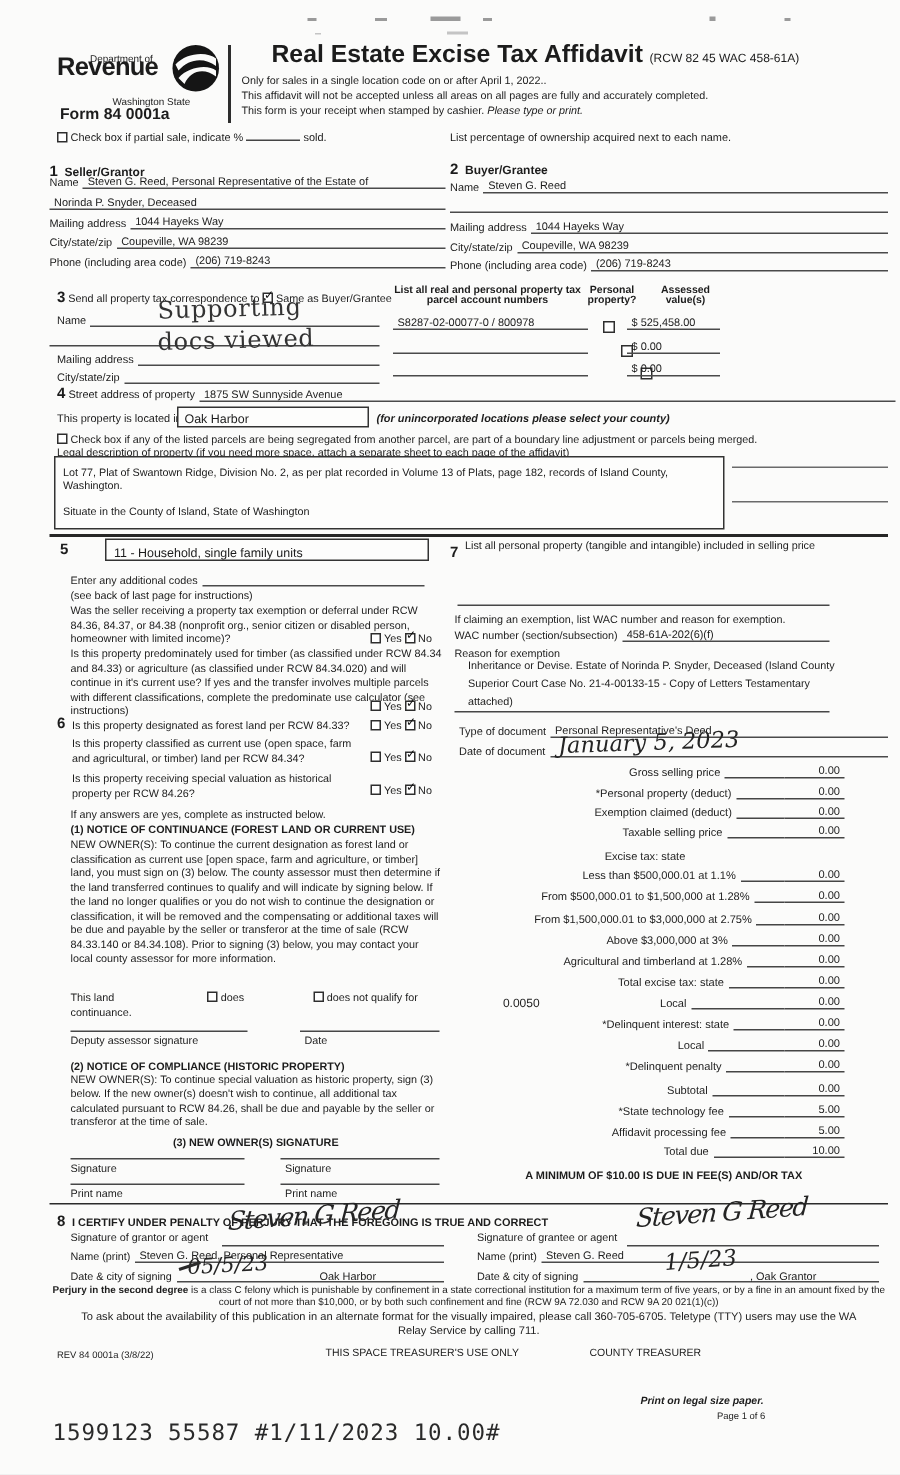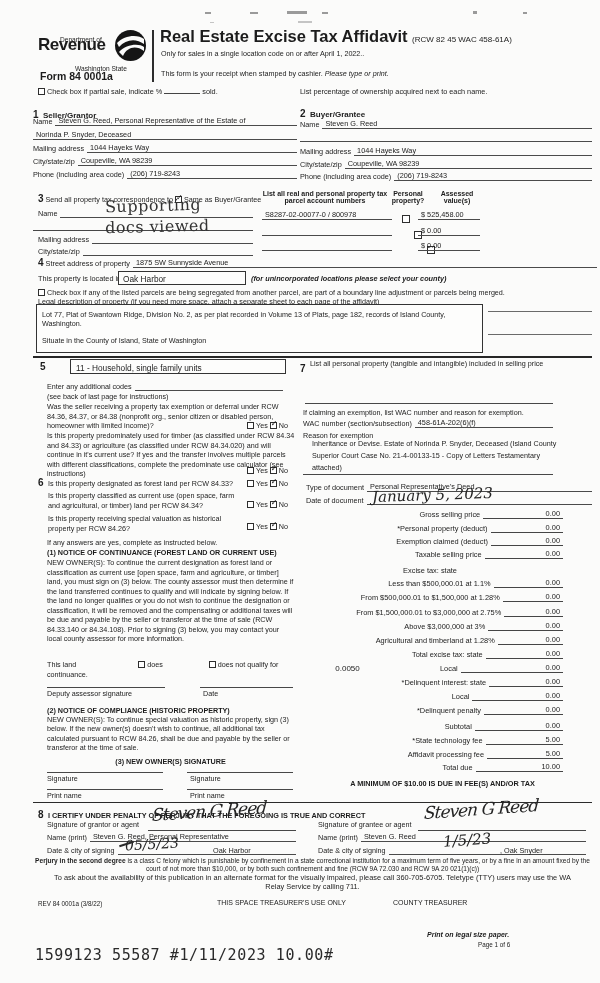--- a/index.html
+++ b/index.html
@@ -3,21 +3,21 @@
 <meta charset="utf-8">
 <style>
   html,body{margin:0;padding:0;background:#e8e8e8;}
   .page{position:relative;width:600px;height:983px;background:#fbfbfa;
         font-family:"Liberation Sans","DejaVu Sans",sans-serif;color:#1c1c1c;overflow:hidden;}
   .abs{position:absolute;}
   .b{font-weight:bold;}
   .i{font-style:italic;text-align:right;}
   .s63{font-size:6.3px;} .s66{font-size:6.6px;} .s7{font-size:7px;} .s72{font-size:7.2px;}
   .s73{font-size:7.3px;} .s74{font-size:7.4px;} .s8{font-size:8px;} .s83{font-size:8.3px;}
-  .s10{font-size:10px;} .s16{font-size:16.5px;}
+  .s10{font-size:10px;} .s16{font-size:16.5px;margin-left:21px;}
   .nw{white-space:nowrap;}
   .frow{position:absolute;display:flex;align-items:flex-end;height:12px;}
   .flabel{white-space:nowrap;margin-right:3px;font-size:7.3px;}
   .fval{flex:1;border-bottom:1px solid #4a4a4a;white-space:nowrap;padding-left:3px;font-size:7.3px;}
   .cb{display:inline-block;width:7px;height:7px;border:1px solid #2e2e2e;box-sizing:border-box;
       text-align:center;vertical-align:-1px;background:#fff;position:relative;}
   .cb .mk{position:absolute;top:-3px;left:0;font-size:8px;font-weight:bold;color:#111;line-height:8px;}
   .yn{position:absolute;display:flex;align-items:center;gap:2px;font-size:7.2px;white-space:nowrap;}
   .para{position:absolute;font-size:7.2px;line-height:9.5px;}
   .trow{position:absolute;left:300px;width:263px;display:flex;align-items:flex-end;height:11px;font-size:7.4px;}
@@ -60,20 +60,21 @@
   </div>
   <div class="abs" style="left:75px;top:57px"><span class="s66">Washington State</span></div>
   <div class="abs b" style="left:40px;top:70px;font-size:10.5px"><span>Form 84 0001a</span></div>
   <div class="abs" style="left:152px;top:30px;width:1.5px;height:52px;background:#2d2d2d"></div>
 
   <div class="abs nw" style="left:160px;top:27px">
     <span class="b s16">Real Estate Excise Tax Affidavit</span>
     <span class="s8 b" style="font-weight:normal">(RCW 82 45 WAC 458-61A)</span>
   </div>
   <div class="abs s72" style="left:161px;top:49px"><span>Only for sales in a single location code on or after April 1, 2022..</span></div>
+  <div class="abs s72" style="left:161px;top:59px"><span>This affidavit will not be accepted unless all areas on all pages are fully and accurately completed.</span></div>
   <div class="abs s72" style="left:161px;top:69px">
     <span>This form is your receipt when stamped by cashier. </span><span class="i">Please type or print.</span>
   </div>
 
   
   <div class="abs s73 nw" style="left:38px;top:87px">
     <span class="cb"></span>
     <span>Check box if partial sale, indicate %</span>
     <span style="display:inline-block;width:36px;border-bottom:1px solid #444"></span>
     <span>sold.</span>
@@ -464,21 +465,21 @@
   <div class="script sig" style="left:424px;top:799px"><span>Steven G Reed</span></div>
   <div class="frow" style="left:318px;top:831px;width:268px;height:11px">
     <span class="flabel" style="font-size:7.2px">Name (print)</span>
     <span class="fval">Steven G. Reed</span>
   </div>
   <div class="frow" style="left:318px;top:844px;width:268px;height:11px">
     <span class="flabel" style="font-size:7.2px">Date &amp; city of signing</span>
     <span class="fval"></span>
   </div>
   <div class="script" style="left:443px;top:831px;font-size:15px;transform:rotate(-4deg)"><span>1/5/23</span></div>
-  <div class="abs s73" style="left:500px;top:846px"><span>, Oak Snyder</span></div>
+  <div class="abs s73" style="left:500px;top:846px"><span>, Oak Grantor</span></div>
 
   
   <div class="abs s66" style="left:33px;top:857px;width:559px;text-align:center;line-height:7.8px">
     <span class="b">Perjury in the second degree</span><span> is a class C felony which is punishable by confinement in a state correctional institution for a maximum term of five years, or by a fine in an amount fixed by the court of not more than $10,000, or by both such confinement and fine (RCW 9A 72.030 and RCW 9A 20 021(1)(c))</span>
   </div>
   <div class="abs s74" style="left:53px;top:874px;width:519px;text-align:center;line-height:8.8px"><span>To ask about the availability of this publication in an alternate format for the visually impaired, please call 360-705-6705. Teletype (TTY) users may use the WA Relay Service by calling 711.</span></div>
 
   <div class="abs s63" style="left:38px;top:900px"><span>REV 84 0001a    (3/8/22)</span></div>
   <div class="abs s7" style="left:217px;top:899px"><span>THIS SPACE TREASURER'S USE ONLY</span></div>
   <div class="abs s7" style="left:393px;top:899px"><span>COUNTY TREASURER</span></div>

